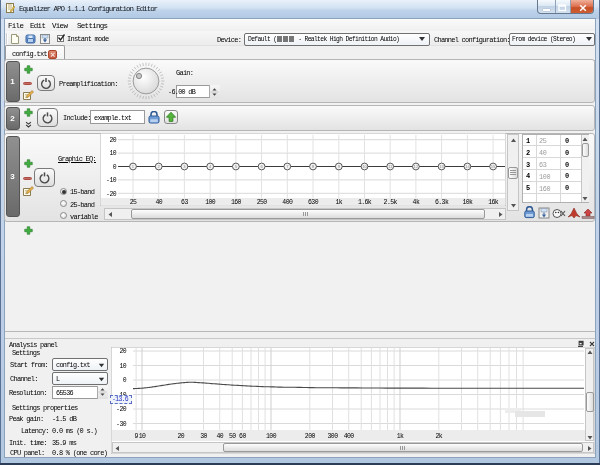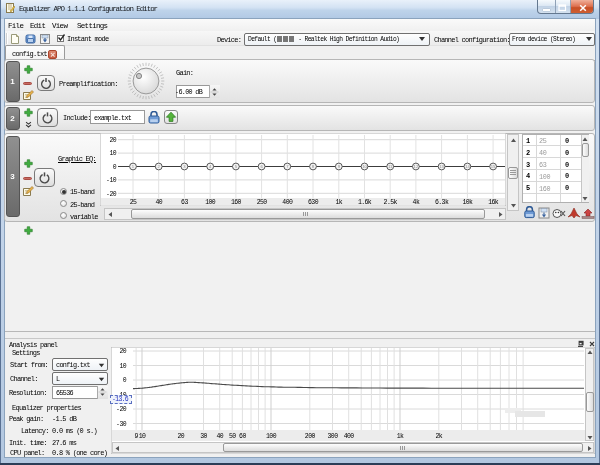--- a/index.html
+++ b/index.html
@@ -133,21 +133,21 @@
       <defs>
         <radialGradient id="kn" cx="0.4" cy="0.35" r="0.8">
           <stop offset="0" stop-color="#ffffff"></stop>
           <stop offset="1" stop-color="#d2d2d2"></stop>
         </radialGradient>
       </defs>
       <circle cx="13" cy="15" r="2.6" fill="#c8c8c8" stroke="#7a7a7a" stroke-width="0.9"></circle>
     </svg>
 <div style="position:absolute;left:176px;top:69px;font:normal 7px 'Liberation Mono',monospace;letter-spacing:-0.75px;color:#000;white-space:nowrap;">Gain:</div>
 <div class="abs" style="left:176px;top:85px;width:44px;height:13px;background:#fff;border:1px solid #999"></div>
-<div style="position:absolute;left:175px;top:88px;font:normal 6.8px 'Liberation Mono',monospace;letter-spacing:-0.7px;color:#000;white-space:nowrap;">-6.00 dB</div>
+<div style="position:absolute;left:168px;top:88px;font:normal 6.8px 'Liberation Mono',monospace;letter-spacing:-0.7px;color:#000;white-space:nowrap;">-6.00 dB</div>
 <div class="abs" style="left:209px;top:85px;width:11px;height:13px;background:linear-gradient(180deg,#f6f6f6,#e2e2e2);border-left:1px solid #aaa"></div>
 <svg class="abs" style="left:210px;top:86.5px" width="9" height="10" viewBox="0 0 9 10">
       <path d="M4.5 1.2L6.6 3.6H2.4z" fill="#444"></path>
       <path d="M4.5 8.8L2.4 6.4h4.2z" fill="#444"></path>
       <line x1="0.5" y1="5" x2="8.5" y2="5" stroke="#bbb" stroke-width="0.7"></line>
     </svg>
 <div class="abs" style="left:4px;top:105px;width:591px;height:26px;background:linear-gradient(180deg,#fafafa,#ebebeb 65%,#e3e3e3);border:1px solid #b6b6b6;border-radius:3px"></div>
 <div class="abs" style="left:5.5px;top:106.5px;width:14px;height:23px;background:linear-gradient(180deg,#909090,#6a6a6a);border:1px solid #555;border-radius:3px;color:#fff;font:bold 8px 'Liberation Sans',sans-serif;text-align:center;display:flex;align-items:center;justify-content:center">2</div>
 <svg class="abs" style="left:23.5px;top:108.0px" width="9" height="9" viewBox="0 0 10 10">
       <path d="M3.6 0.8h2.8v2.8h2.8v2.8H6.4v2.8H3.6V6.4H0.8V3.6h2.8z" fill="#3fae3f" stroke="#2c7d2c" stroke-width="0.7"></path>
@@ -375,27 +375,27 @@
       <path d="M0.8 0.8l2.7 3.4 2.7-3.4z" fill="#333"></path>
     </svg>
 <div class="abs" style="left:52px;top:385.5px;width:56px;height:13px;background:#fff;border:1px solid #999"></div>
 <div style="position:absolute;left:56px;top:388.5px;font:normal 6.8px 'Liberation Mono',monospace;letter-spacing:-0.7px;color:#000;white-space:nowrap;">65536</div>
 <div class="abs" style="left:97px;top:385.5px;width:11px;height:13px;background:linear-gradient(180deg,#f6f6f6,#e2e2e2);border-left:1px solid #aaa"></div>
 <svg class="abs" style="left:98px;top:387px" width="9" height="10" viewBox="0 0 9 10">
       <path d="M4.5 1.2L6.6 3.6H2.4z" fill="#444"></path>
       <path d="M4.5 8.8L2.4 6.4h4.2z" fill="#444"></path>
       <line x1="0.5" y1="5" x2="8.5" y2="5" stroke="#bbb" stroke-width="0.7"></line>
     </svg>
-<div style="position:absolute;left:12px;top:403.5px;font:normal 7px 'Liberation Mono',monospace;letter-spacing:-0.75px;color:#000;white-space:nowrap;">Equalizer properties</div>
+<div style="position:absolute;left:12px;top:403.5px;font:normal 7px 'Liberation Mono',monospace;letter-spacing:-0.75px;color:#000;white-space:nowrap;">Settings properties</div>
 <div style="position:absolute;left:9px;top:414.5px;font:normal 7px 'Liberation Mono',monospace;letter-spacing:-0.75px;color:#000;white-space:nowrap;">Peak gain:</div>
 <div style="position:absolute;left:52px;top:414.5px;font:normal 7px 'Liberation Mono',monospace;letter-spacing:-0.75px;color:#000;white-space:nowrap;">-1.5 dB</div>
 <div style="position:absolute;left:9px;top:426.5px;font:normal 7px 'Liberation Mono',monospace;letter-spacing:-0.75px;color:#000;white-space:nowrap;padding-left:12px;">Latency:</div>
 <div style="position:absolute;left:52px;top:426.5px;font:normal 7px 'Liberation Mono',monospace;letter-spacing:-0.75px;color:#000;white-space:nowrap;">0.0 ms (0 s.)</div>
 <div style="position:absolute;left:9px;top:438.5px;font:normal 7px 'Liberation Mono',monospace;letter-spacing:-0.75px;color:#000;white-space:nowrap;">Init. time:</div>
-<div style="position:absolute;left:52px;top:438.5px;font:normal 7px 'Liberation Mono',monospace;letter-spacing:-0.75px;color:#000;white-space:nowrap;">27.6 ms</div>
+<div style="position:absolute;left:52px;top:438.5px;font:normal 7px 'Liberation Mono',monospace;letter-spacing:-0.75px;color:#000;white-space:nowrap;">35.9 ms</div>
 <div style="position:absolute;left:10px;top:448.5px;font:normal 7px 'Liberation Mono',monospace;letter-spacing:-0.75px;color:#000;white-space:nowrap;">CPU panel:</div>
 <div style="position:absolute;left:52px;top:448.5px;font:normal 7px 'Liberation Mono',monospace;letter-spacing:-0.75px;color:#000;white-space:nowrap;">0.8 % (one core)</div>
 <svg class="abs" style="left:111px;top:347px" width="484" height="107" viewBox="0 0 484 107">
 <rect x="0" y="0" width="484" height="107" fill="#ffffff" stroke="#b0b0b0" stroke-width="1"></rect>
 <rect x="1" y="83" width="482" height="11" fill="#ececec"></rect>
 <line x1="22" y1="4.0" x2="473" y2="4.0" stroke="#dadada" stroke-width="1"></line>
 <line x1="22" y1="18.5" x2="473" y2="18.5" stroke="#dadada" stroke-width="1"></line>
 <line x1="22" y1="33.0" x2="473" y2="33.0" stroke="#dadada" stroke-width="1"></line>
 <line x1="22" y1="47.5" x2="473" y2="47.5" stroke="#dadada" stroke-width="1"></line>
 <line x1="22" y1="62.0" x2="473" y2="62.0" stroke="#dadada" stroke-width="1"></line>

